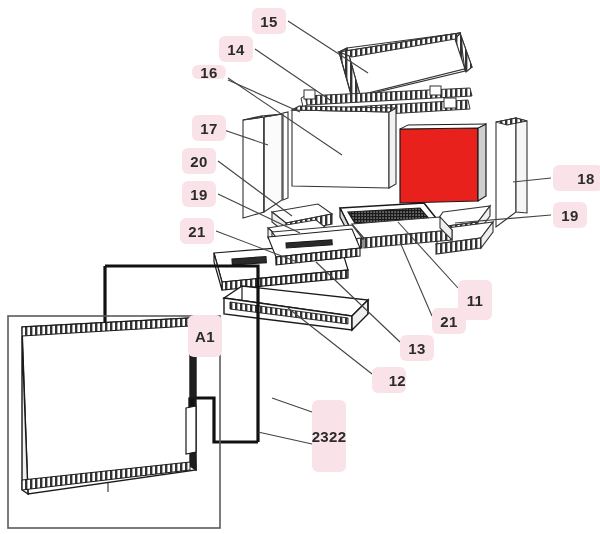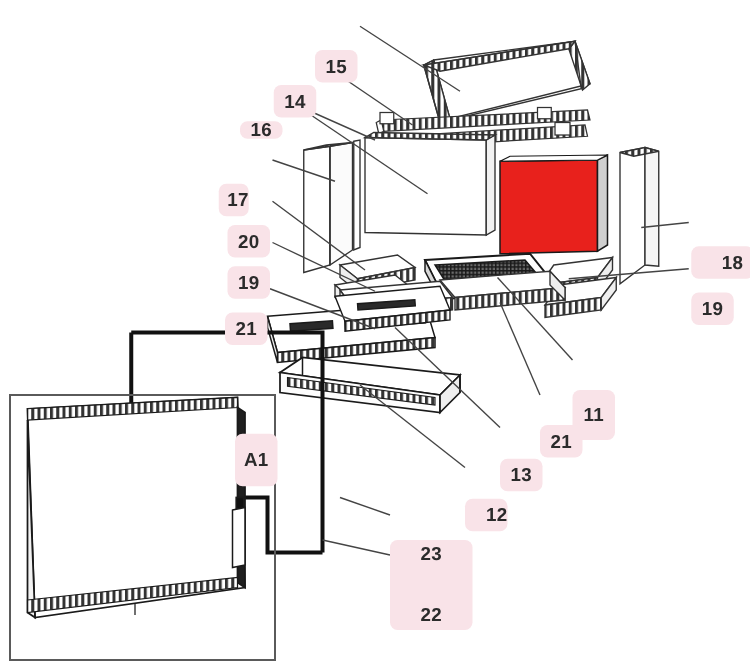--- a/index.html
+++ b/index.html
@@ -31,26 +31,25 @@
     color: #2b2b2b;
     font-family: "Liberation Sans", sans-serif;
     font-weight: bold;
     font-size: 15px;
     line-height: 1;
     display: flex;
     align-items: center;
     justify-content: center;
     letter-spacing: 0.3px;
     user-select: none;
-    margin-top: 32px;
   }
   .callout.tall {
-    flex-direction: column;
-    justify-content: space-between;
-    padding: 4px 16px;
+    flex-direction: row;
+    justify-content: center;
+    padding: 4px 0;
   }
   .callout.tall > span {
     display: block;
   }
 </style>
 </head>
 <body>
 
 <div id="stage">
 
@@ -223,21 +222,21 @@
 
   <div class="callout" style="left:252px; top:8px; width:34px; height:26px;">
     <span>15</span>
   </div>
   <div class="callout" style="left:219px; top:36px; width:34px; height:26px;">
     <span>14</span>
   </div>
   <div class="callout" style="left:192px; top:65px; width:34px; height:14px;">
     <span>16</span>
   </div>
-  <div class="callout" style="left:175px; top:115px; width:24px; height:26px;justify-content:flex-end;">
+  <div class="callout" style="left:192px; top:115px; width:34px; height:26px;">
     <span>17</span>
   </div>
   <div class="callout" style="left:182px; top:148px; width:34px; height:26px;">
     <span>20</span>
   </div>
   <div class="callout" style="left:182px; top:181px; width:34px; height:26px;">
     <span>19</span>
   </div>
   <div class="callout" style="left:180px; top:218px; width:34px; height:26px;">
     <span>21</span>

